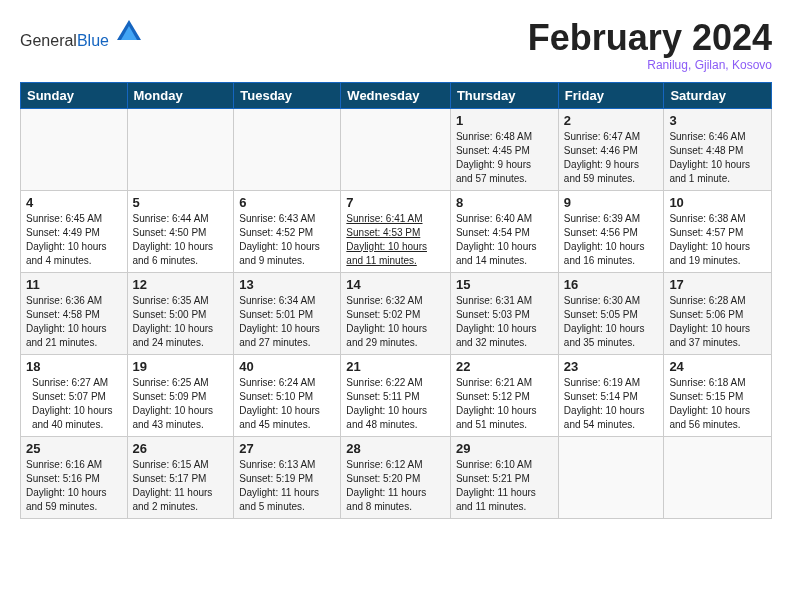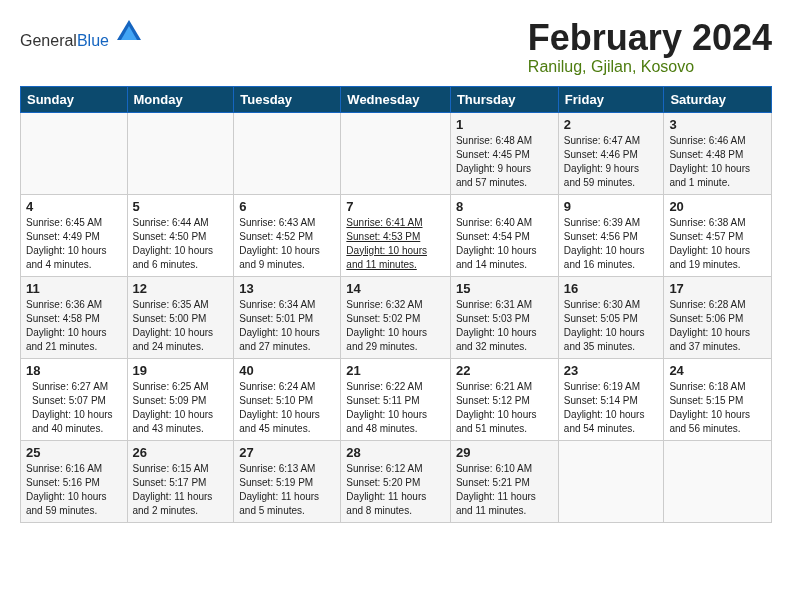--- a/index.html
+++ b/index.html
@@ -25,31 +25,32 @@
       align-items: flex-start;
     }
     .logo-general { color: #333; }
     .logo-blue { color: #1565c0; }
     .logo-icon {
       width: 28px;
       height: 28px;
       margin-left: 2px;
     }
     .title-block {
+      text-align: right;
       margin-left: 24px;
     }
     .title-month {
       font-size: 36px;
       font-weight: bold;
       color: #222;
       line-height: 1.1;
     }
     .title-location {
-      font-size: 16px;
-      color: #4d7c0f;
+      font-size: 12px;
+      color: #8b5cf6;
     }
     .calendar {
       width: 100%;
       border-collapse: collapse;
       font-size: 11px;
     }
     .calendar thead tr th {
       background-color: #0c4a6e;
       color: #fff;
       text-align: left;
@@ -184,21 +185,21 @@
 and 14 minutes.</div>
           </td>
           <td>
             <div class="day-number">9</div>
             <div class="day-info" style="white-space: pre-line;">Sunrise: 6:39 AM
 Sunset: 4:56 PM
 Daylight: 10 hours
 and 16 minutes.</div>
           </td>
           <td>
-            <div class="day-number">20</div>
+            <div class="day-number">10</div>
             <div class="day-info" style="white-space: pre-line;">Sunrise: 6:38 AM
 Sunset: 4:57 PM
 Daylight: 10 hours
 and 19 minutes.</div>
           </td>
         </tr>
         <tr>
           <td>
             <div class="day-number">11</div>
             <div class="day-info" style="white-space: pre-line;">Sunrise: 6:36 AM

